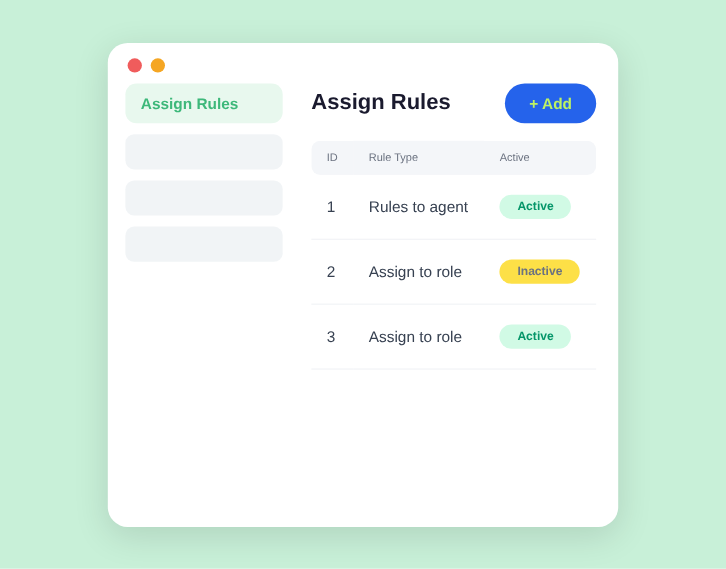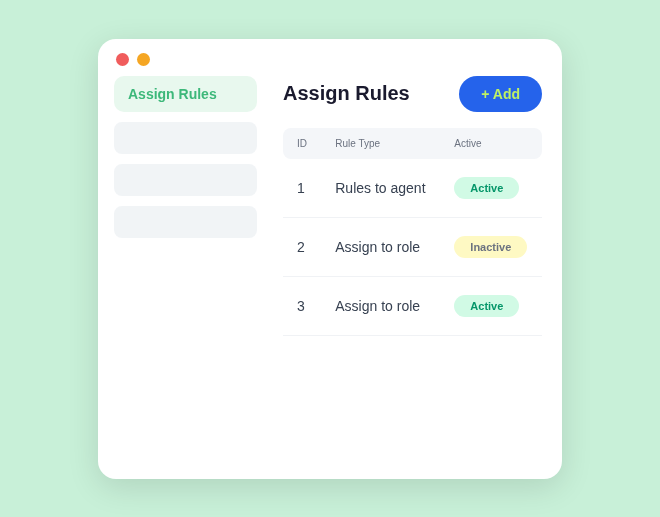--- a/index.html
+++ b/index.html
@@ -142,21 +142,21 @@
       font-size: 11px;
       font-weight: 700;
     }
 
     .badge-active {
       background: #d1fae5;
       color: #059669;
     }
 
     .badge-inactive {
-      background: #fef9c3;
+      background: #fde047;
       color: #6b7280;
     }
   </style>
 </head>
 <body>
 
 <div class="window">
   <div class="title-bar">
     <div class="dot dot-red"></div>
     <div class="dot dot-orange"></div>

